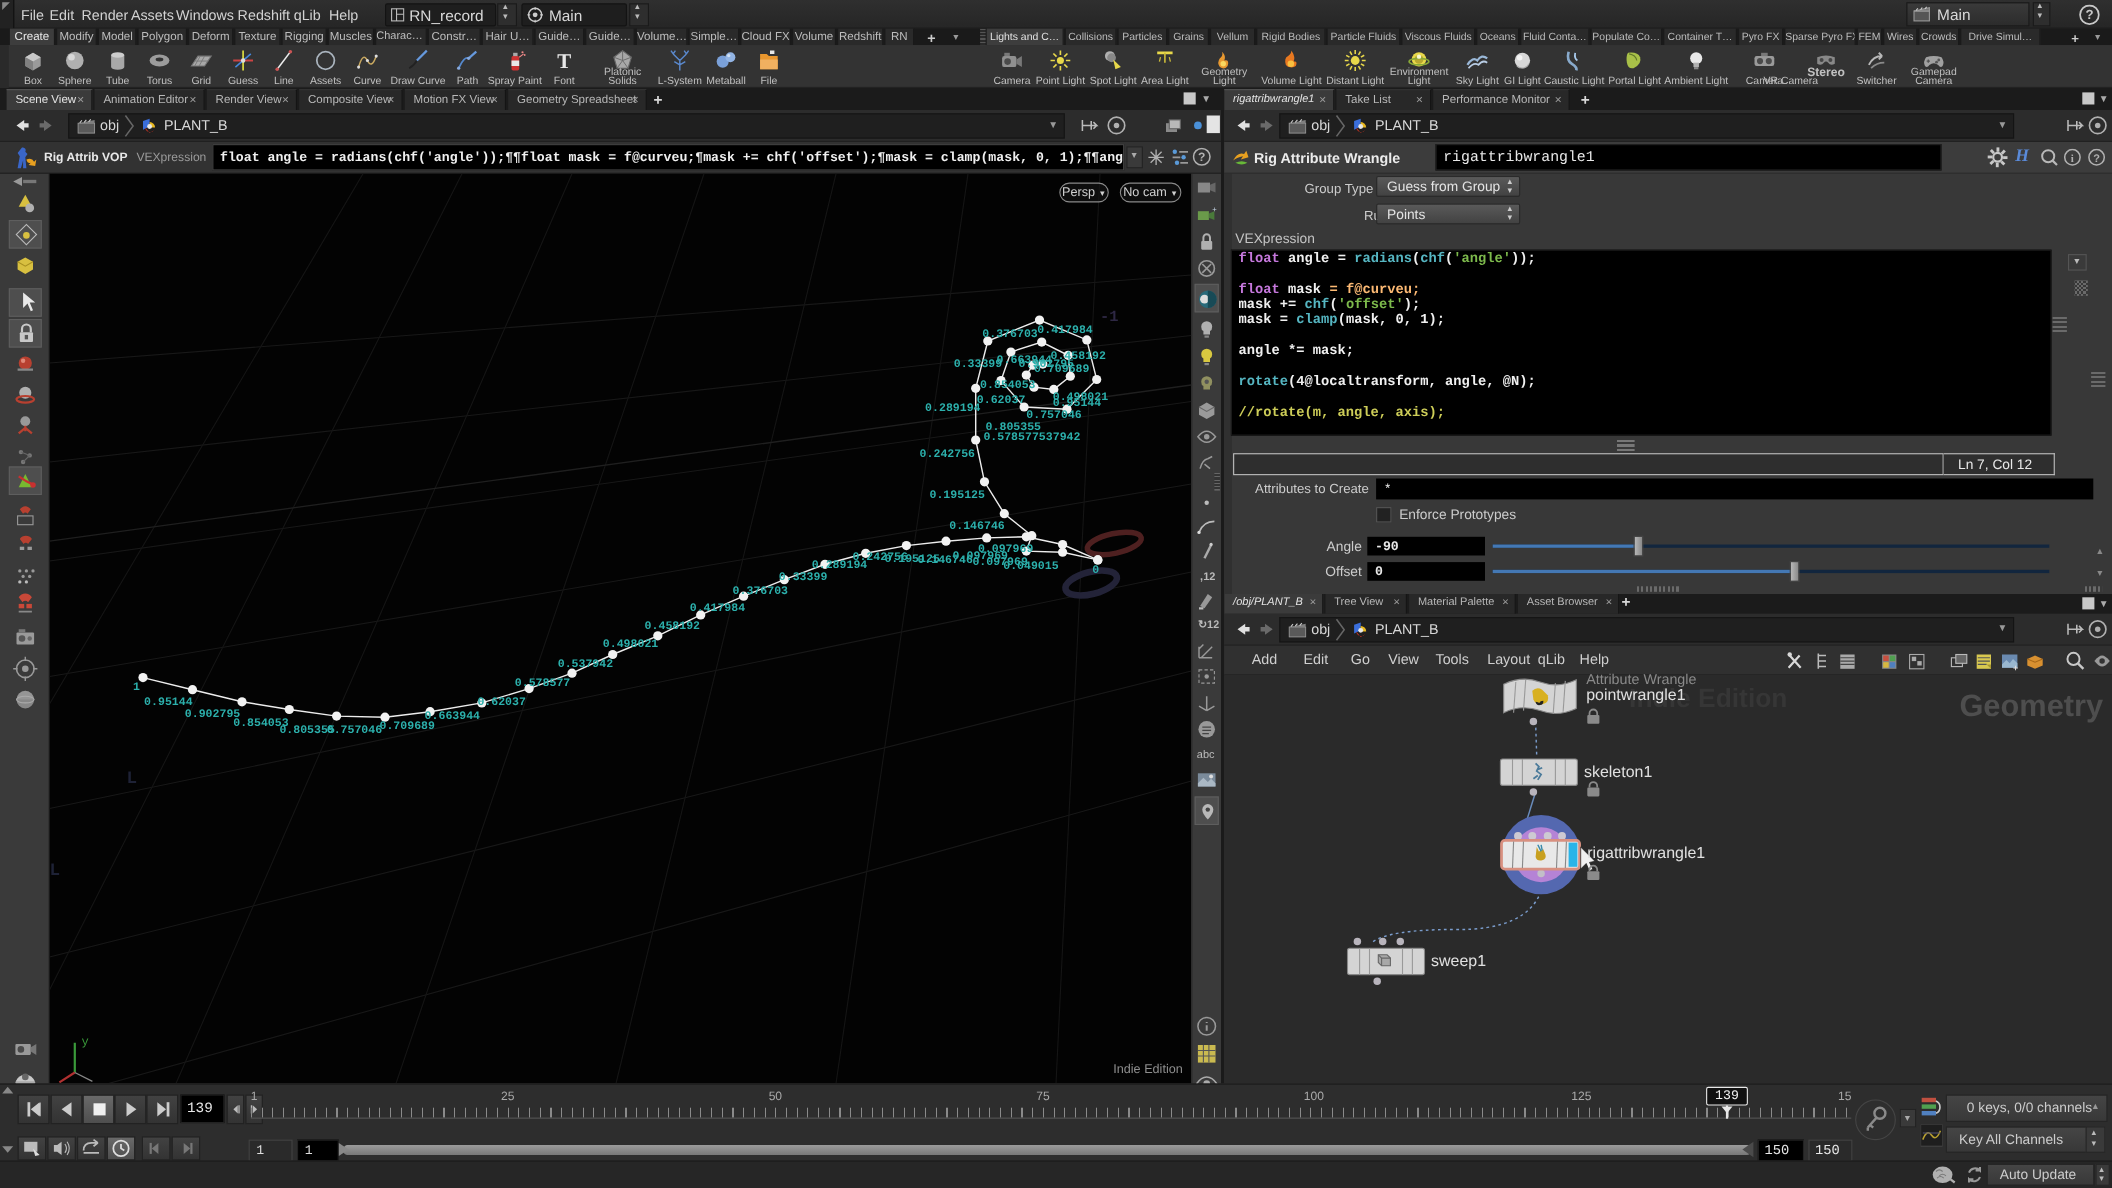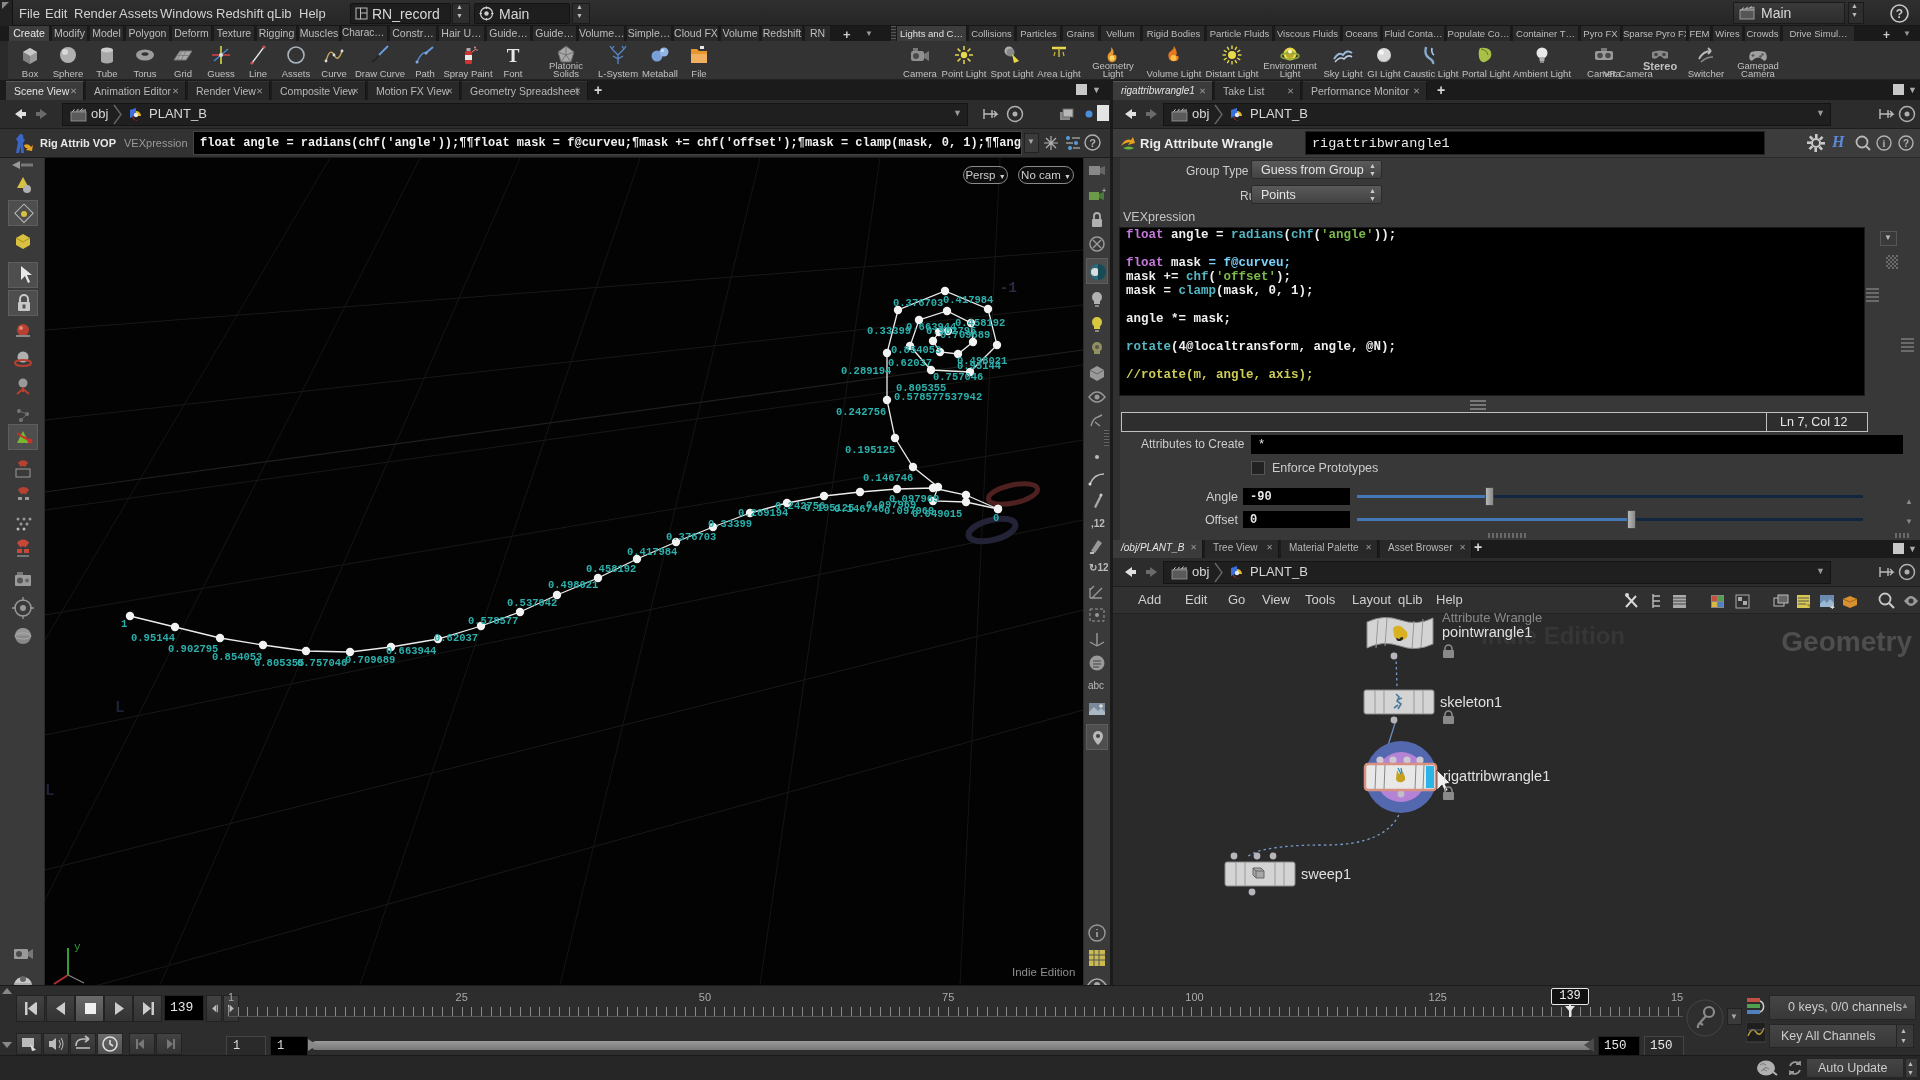--- a/index.html
+++ b/index.html
@@ -904,21 +904,21 @@
   </div>
 <div class="tx" style="left:1196px;top:189px;font-size:12px;color:#cccccc;font-weight:normal;margin-left:44px;">Run Over</div>
 <div class="abs" style="left:1251px;top:185px;width:131px;height:19px;background:linear-gradient(#5a5a5a,#424242);border:1px solid #2a2a2a;border-radius:2px;">
     <span style="position:absolute;left:9px;top:2px;font-size:12.5px;color:#e4e4e4;">Points</span>
     <span style="position:absolute;right:5px;top:1px;font-size:7px;color:#ccc;">▲</span>
     <span style="position:absolute;right:5px;top:9px;font-size:7px;color:#ccc;">▼</span>
   </div>
 <div class="tx" style="left:1123px;top:210px;font-size:12.5px;color:#c4c4c4;font-weight:normal;">VEXpression</div>
 <div class="abs" style="left:1119px;top:227px;width:746px;height:169px;background:#000;border:1px solid #1a1a1a;"></div>
 <div class="tx mono" style="left:1126px;top:228px;font-size:12.5px;font-weight:bold;"><span style="color:#c678dd">float</span><span style="color:#f0f0f0">&nbsp;angle</span><span style="color:#f0f0f0">&nbsp;=&nbsp;</span><span style="color:#56b6c2">radians</span><span style="color:#f0f0f0">(</span><span style="color:#56b6c2">chf</span><span style="color:#f0f0f0">(</span><span style="color:#7dba4c">'angle'</span><span style="color:#f0f0f0">));</span></div>
-<div class="tx mono" style="left:1126px;top:256px;font-size:12.5px;font-weight:bold;"><span style="color:#c678dd">float</span><span style="color:#f0f0f0">&nbsp;mask</span><span style="color:#7dd3fc">&nbsp;=&nbsp;f@curveu;</span></div>
+<div class="tx mono" style="left:1126px;top:256px;font-size:12.5px;font-weight:bold;"><span style="color:#c678dd">float</span><span style="color:#f0f0f0">&nbsp;mask</span><span style="color:#fdba74">&nbsp;=&nbsp;f@curveu;</span></div>
 <div class="tx mono" style="left:1126px;top:270px;font-size:12.5px;font-weight:bold;"><span style="color:#f0f0f0">mask&nbsp;+=&nbsp;</span><span style="color:#56b6c2">chf</span><span style="color:#f0f0f0">(</span><span style="color:#7dba4c">'offset'</span><span style="color:#f0f0f0">);</span></div>
 <div class="tx mono" style="left:1126px;top:284px;font-size:12.5px;font-weight:bold;"><span style="color:#f0f0f0">mask&nbsp;=&nbsp;</span><span style="color:#56b6c2">clamp</span><span style="color:#f0f0f0">(mask,&nbsp;0,&nbsp;1);</span></div>
 <div class="tx mono" style="left:1126px;top:312px;font-size:12.5px;font-weight:bold;"><span style="color:#f0f0f0">angle&nbsp;*=&nbsp;mask;</span></div>
 <div class="tx mono" style="left:1126px;top:340px;font-size:12.5px;font-weight:bold;"><span style="color:#56b6c2">rotate</span><span style="color:#f0f0f0">(4@localtransform,&nbsp;angle,&nbsp;@N);</span></div>
 <div class="tx mono" style="left:1126px;top:368px;font-size:12.5px;font-weight:bold;"><span style="color:#cdcd58">//rotate(m,&nbsp;angle,&nbsp;axis);</span></div>
 <div class="abs" style="left:1880px;top:231px;width:17px;height:15px;background:#3a3a3a;border:1px solid #555;"></div>
 <div class="tx" style="left:1884px;top:233px;font-size:8px;color:#bbb;font-weight:normal;">▼</div>
 <div class="abs" style="left:1886px;top:255px;width:12px;height:14px;background:repeating-linear-gradient(90deg,#777 0 2px,transparent 2px 4px),repeating-linear-gradient(#777 0 2px,transparent 2px 4px);background-blend-mode:multiply;opacity:0.8;"></div>
 <div class="abs" style="left:1866px;top:288px;width:13px;height:14px;background:repeating-linear-gradient(#6a6a6a 0 2px,transparent 2px 4px);"></div>
 <div class="abs" style="left:1901px;top:338px;width:13px;height:14px;background:repeating-linear-gradient(#6a6a6a 0 2px,transparent 2px 4px);"></div>

